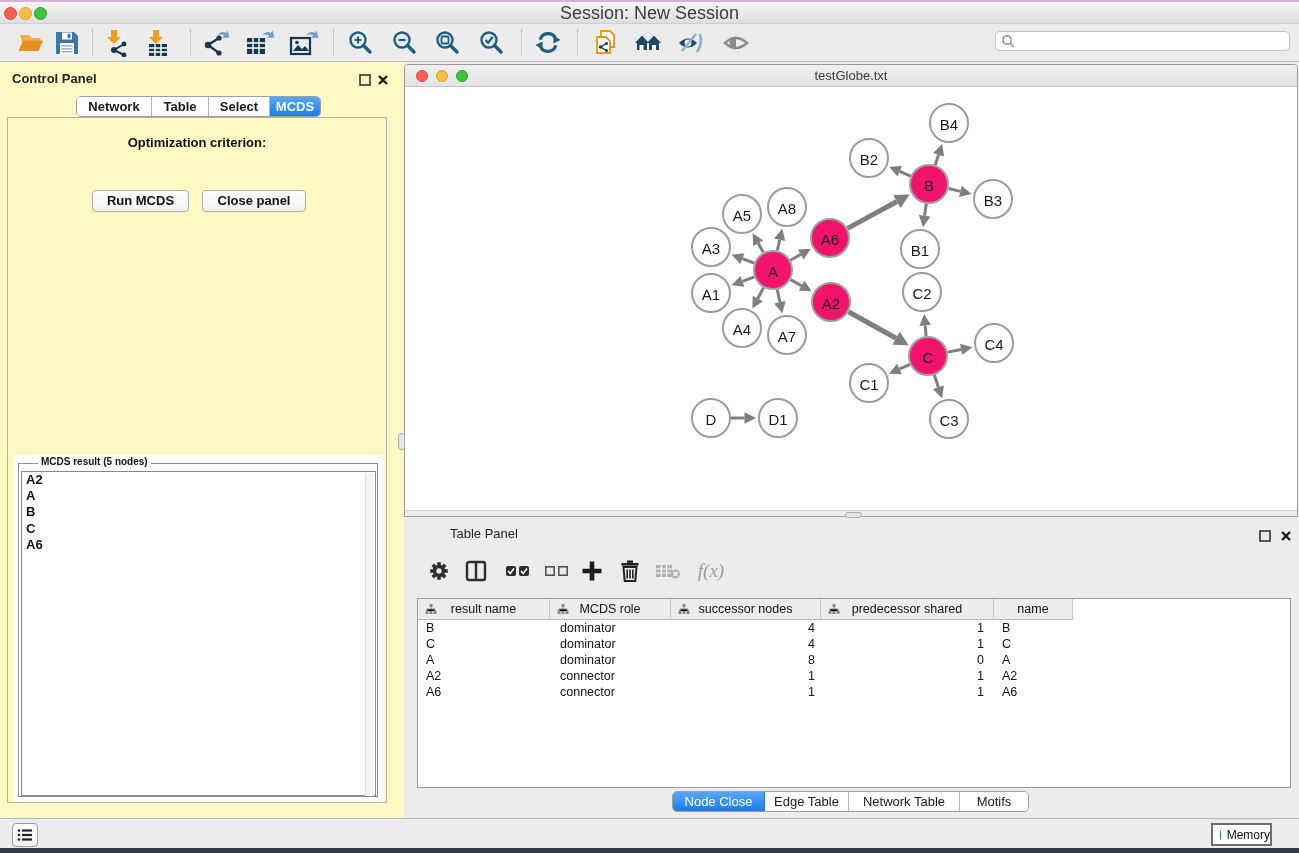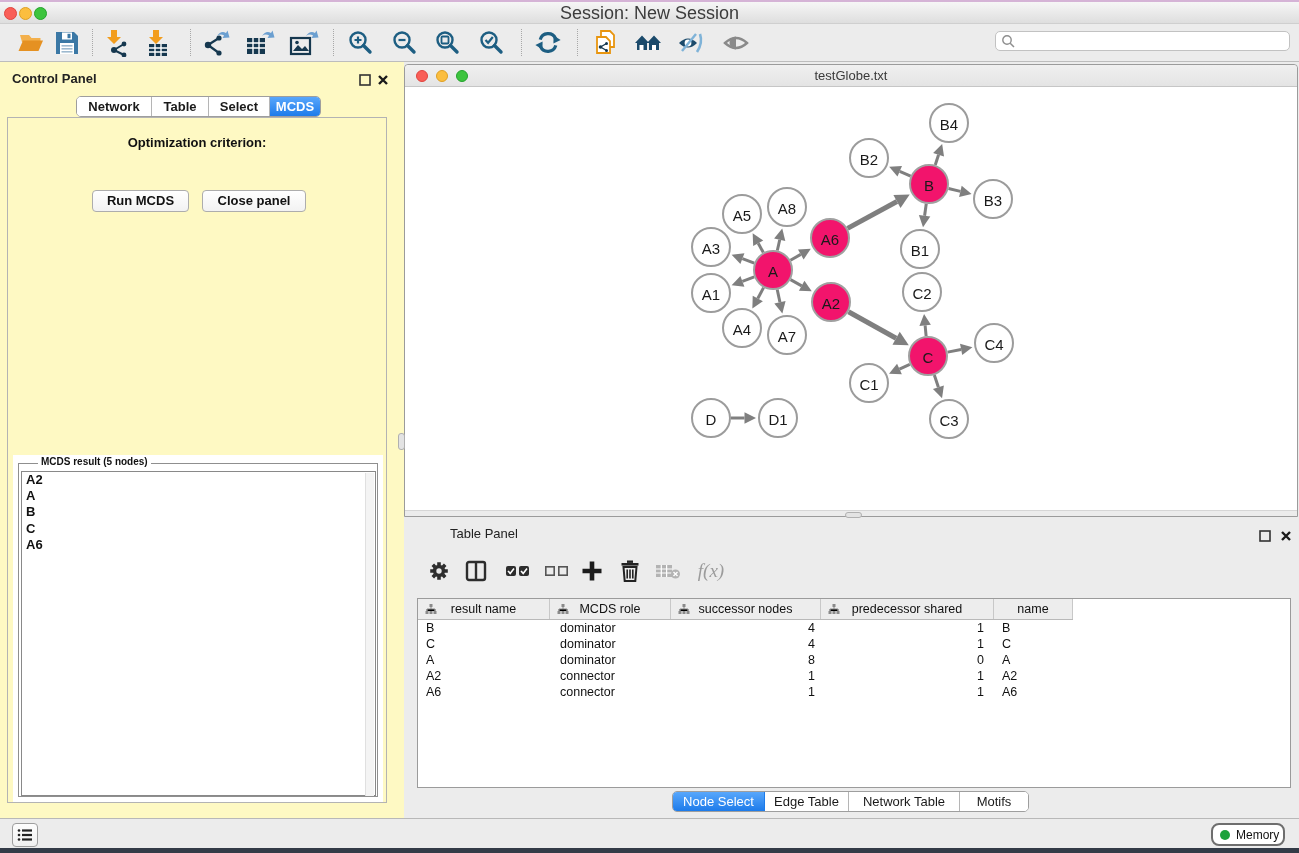--- a/index.html
+++ b/index.html
@@ -72,21 +72,21 @@
   .tcell.left { padding-left:8px; text-align:left; }
   .tcell.left2 { padding-left:10px; text-align:left; }
   .tcell.right { padding-right:6px; text-align:right; }
   .tcell.right2 { padding-right:10px; text-align:right; }
   #tp-tabs { left:268px; top:271px; }
   #tp-tabs .seg { line-height:19px; }
 
   
   #statusbar { left:0; top:818px; width:1299px; height:30px; background:#ececec; border-top:1px solid #b8b8b8; }
   #list-btn { position:absolute; left:12px; top:4px; width:26px; height:24px; background:linear-gradient(#fdfdfd,#f0f0f0); border:1px solid #9e9e9e; border-radius:4px; display:flex; align-items:center; justify-content:center; }
-  #memory-btn { position:absolute; left:1211px; top:4px; width:74px; height:23px; background:#fff; border:2px solid #6e6e6e; border-radius:8px; display:flex; align-items:center; }
+  #memory-btn { position:absolute; left:1211px; top:4px; width:61px; height:23px; background:#fff; border:2px solid #6e6e6e; border-radius:0; display:flex; align-items:center; }
   #memory-dot { width:10px; height:10px; border-radius:50%; background:#1ca23c; margin-left:7px; }
   #memory-label { font-size:12px; color:#111; margin-left:6px; }
   #bottom-strip { left:0; top:848px; width:1299px; height:5px; background:#333b47; }
 </style>
 </head>
 <body>
 
 <div id="top-strip" class="abs"></div>
 <div id="titlebar" class="abs">
   <div class="light abs" id="light-close"></div>
@@ -539,21 +539,21 @@
         <div class="trow">
           <div class="tcell left" style="width: 132px;">A6</div>
           <div class="tcell left2" style="width: 121px;">connector</div>
           <div class="tcell right" style="width: 150px;">1</div>
           <div class="tcell right2" style="width: 173px;">1</div>
           <div class="tcell left" style="width: 79px;">A6</div>
         </div>
       </div>
   </div>
   <div id="tp-tabs" class="seg-tabs">
-    <div class="seg sel" style="width:92px">Node Select</div>
+    <div class="seg sel" style="width:92px">Node Close</div>
     <div class="seg" style="width:84px">Edge Table</div>
     <div class="seg" style="width:111px">Network Table</div>
     <div class="seg" style="width:68px">Motifs</div>
   </div>
 </div>
 
 <div id="statusbar" class="abs">
   <div id="list-btn">
     <svg width="16" height="14" viewBox="0 0 16 14">
       <circle cx="2" cy="2.5" r="1.3" fill="#222"></circle>

